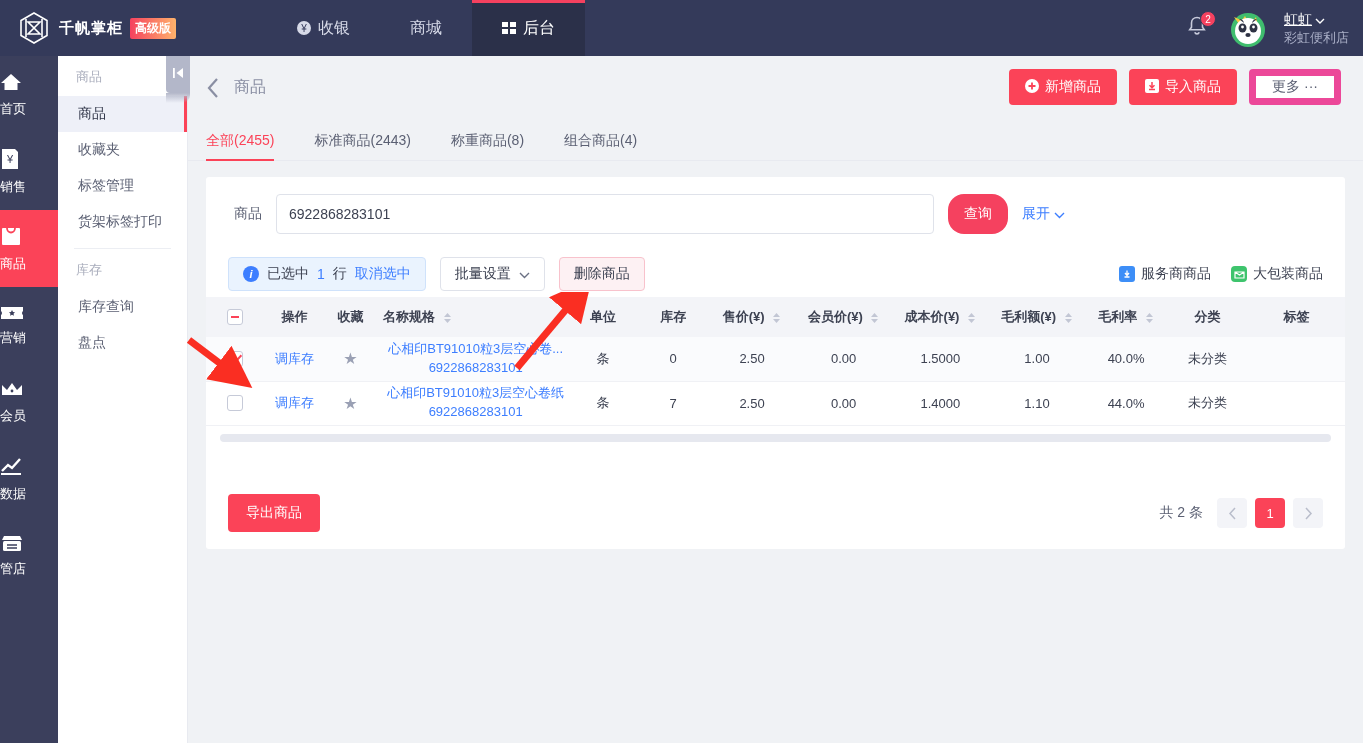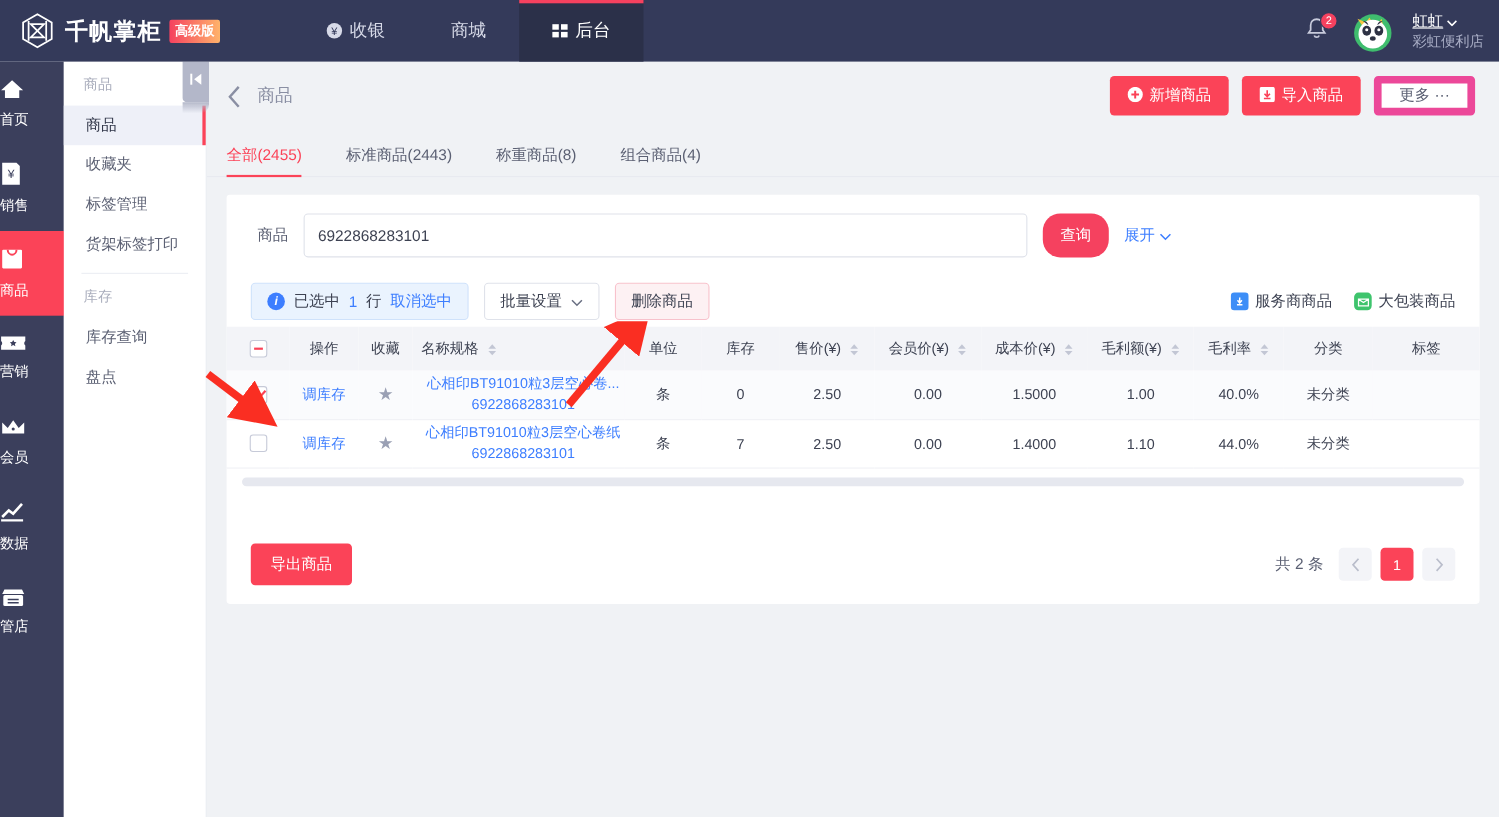--- a/index.html
+++ b/index.html
@@ -12,21 +12,21 @@
   .app { position: relative; width: 1363px; height: 743px; }
 
   
   .topbar {
     position: absolute; left: 0; top: 0; width: 1363px; height: 56px;
     background: #343a5a; display: flex; align-items: center; z-index: 30;
   }
   .brand { display: flex; align-items: center; padding-left: 16px; width: 220px; }
   .brand-logo { width: 36px; height: 36px; }
   .brand-name {
-    color: #ffffff; font-size: 21px; font-weight: bold; margin-left: 7px;
+    color: #ffffff; font-size: 15px; font-weight: bold; margin-left: 7px;
     letter-spacing: 1px;
   }
   .brand-badge {
     margin-left: 7px; color: #fff; font-size: 12px; padding: 2px 5px;
     border-radius: 2px;
     background: linear-gradient(90deg, #f5415f 0%, #ffb36b 100%);
     font-weight: bold;
   }
   .topnav { display: flex; align-items: center; height: 56px; margin-left: 46px; }
   .topnav-item {
@@ -187,21 +187,21 @@
   .legend-item { display: flex; align-items: center; gap: 6px; font-size: 14px; color: #3d4252; }
   .legend-sq {
     width: 16px; height: 16px; border-radius: 3px; display: flex; align-items: center;
     justify-content: center;
   }
 
   
   table.grid { width: 100%; border-collapse: collapse; table-layout: fixed; }
   .grid thead th {
     background: #f3f4f8; height: 40px; font-size: 13px; color: #3d4252;
-    font-weight: normal; text-align: center; white-space: nowrap;
+    font-weight: bold; text-align: center; white-space: nowrap;
   }
   .grid thead th.lft { text-align: left; padding-left: 8px; }
   .grid tbody td {
     height: 44px; font-size: 13px; color: #3d4252; text-align: center;
     border-bottom: 1px solid #f0f1f5; white-space: nowrap;
   }
   .grid tbody tr:first-child td { background: #fafbfd; }
   .cell-name { text-align: left; padding-left: 8px; line-height: 1.45; }
   .name-link { color: #3d7eff; font-size: 13px; cursor: pointer; display: block; }
   .code-link { color: #3d7eff; font-size: 13px; cursor: pointer; display: block; }

